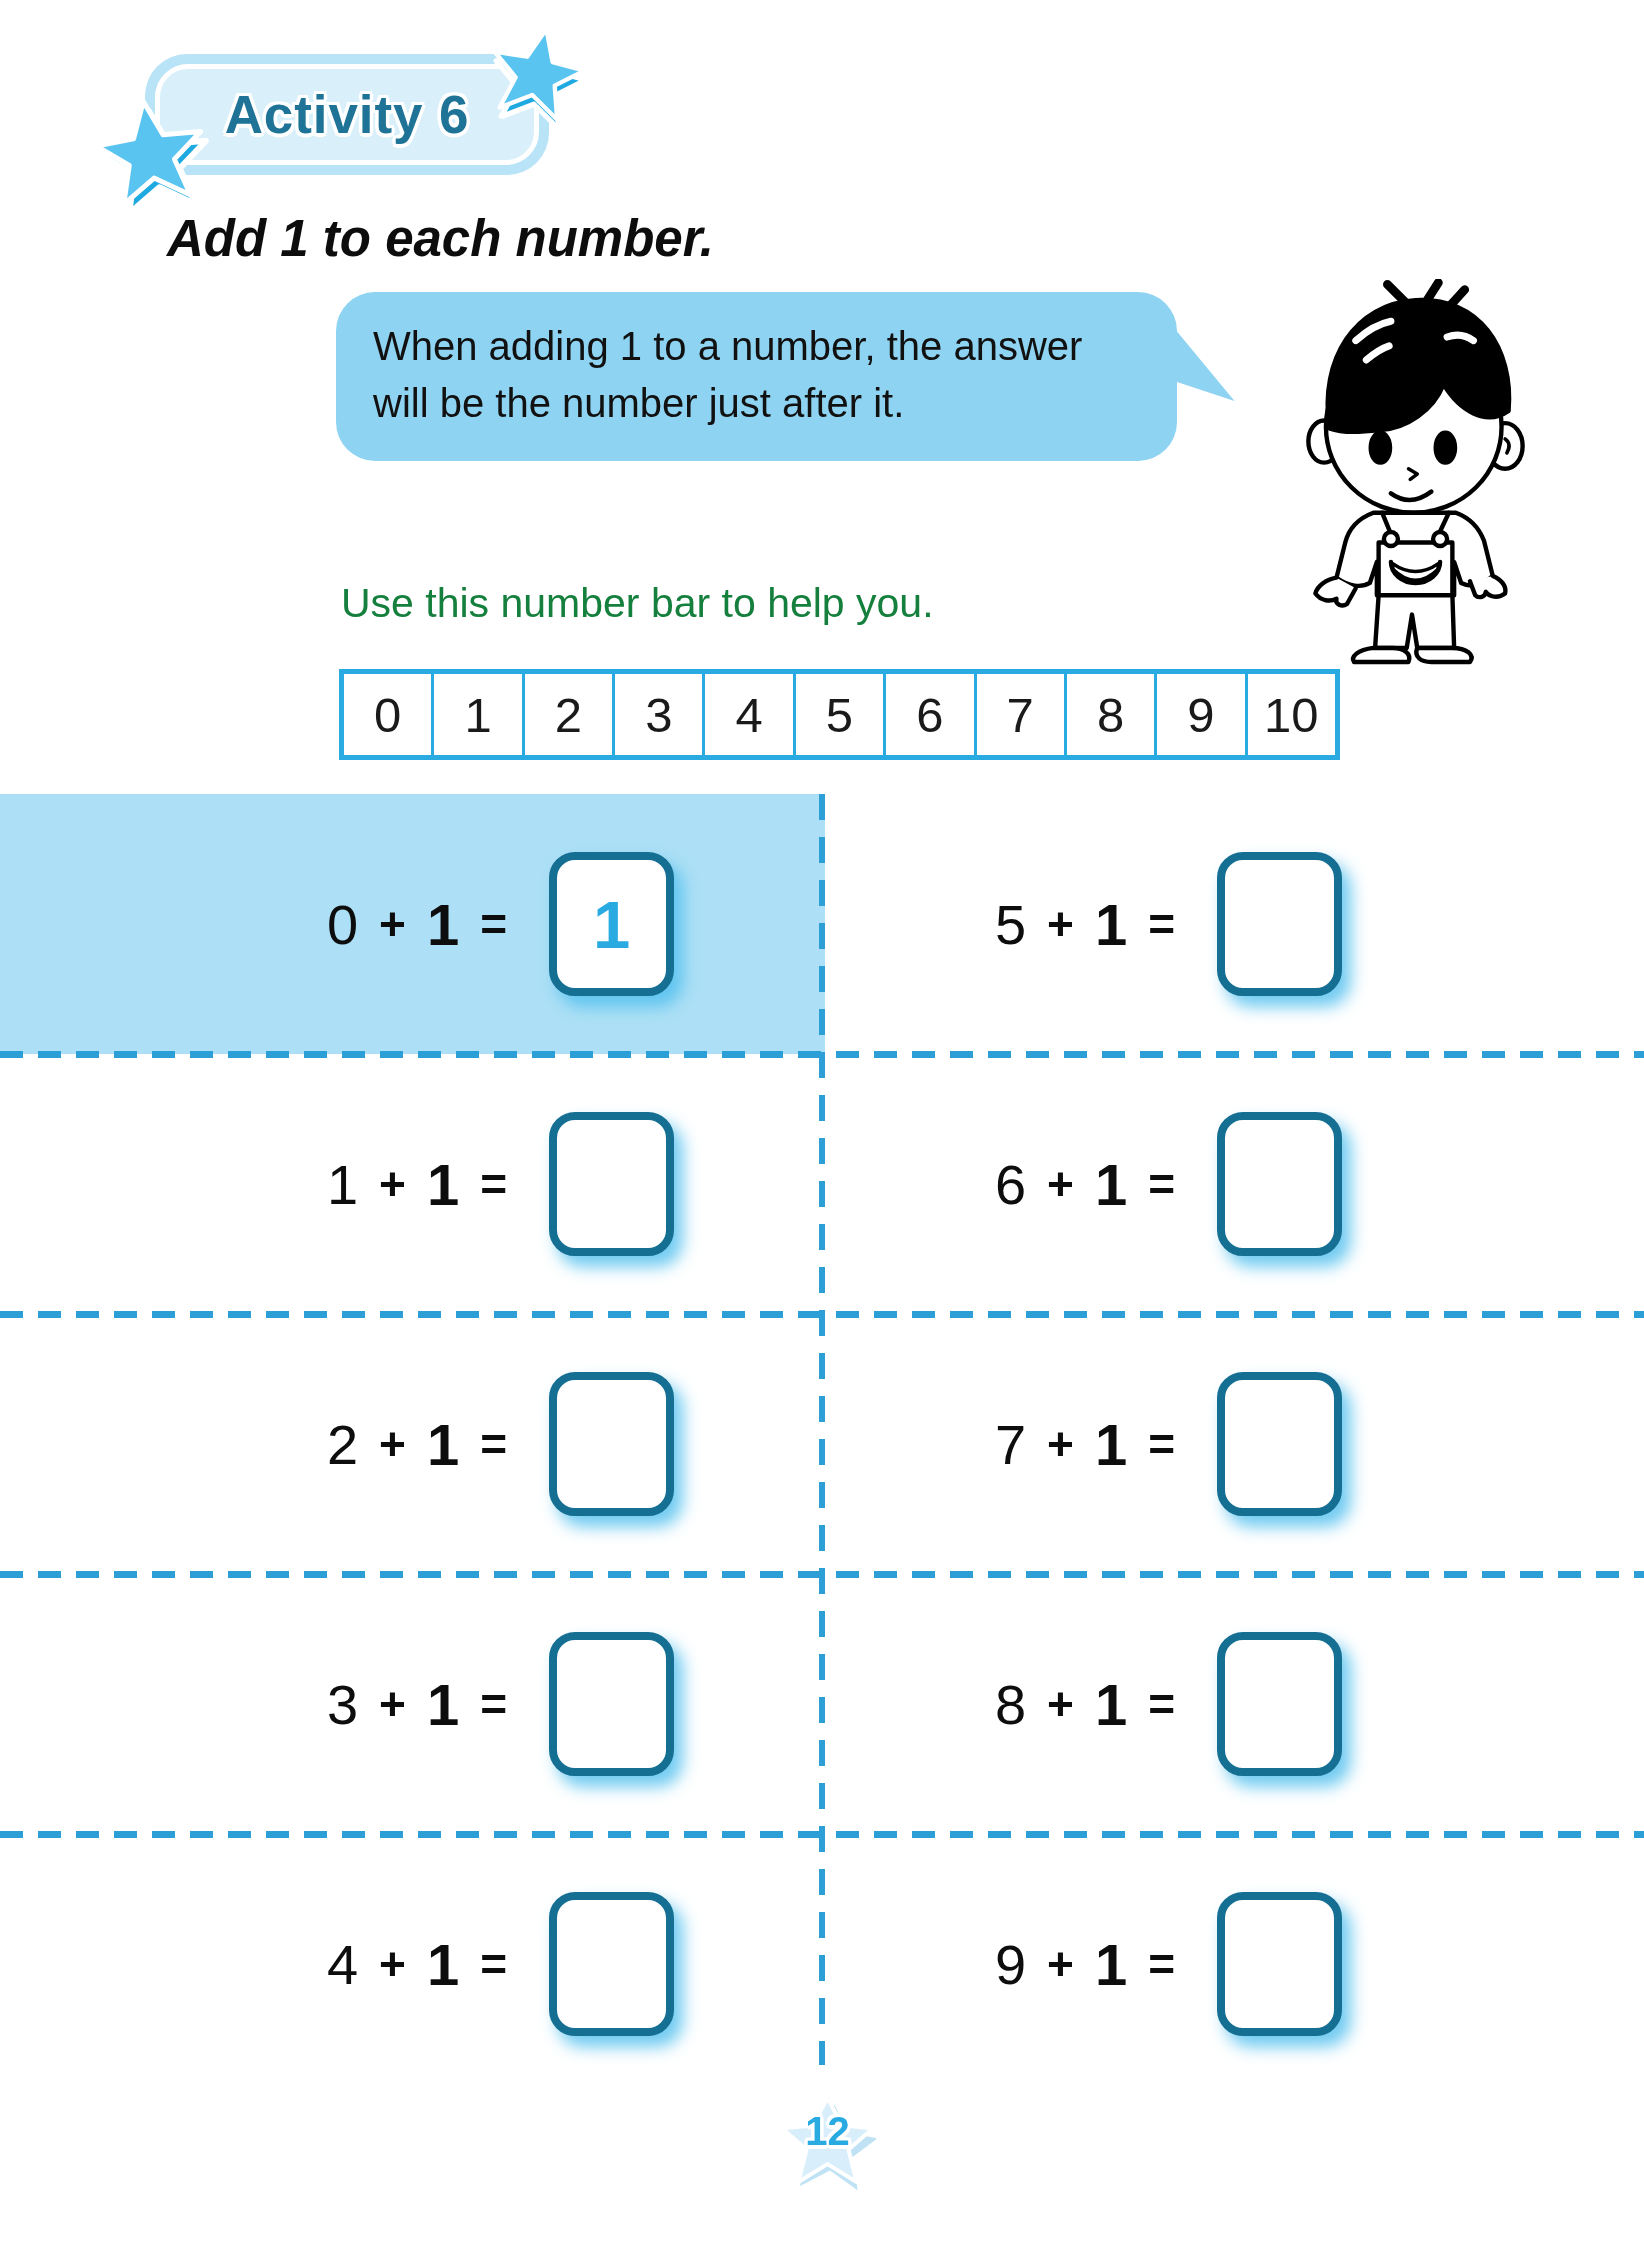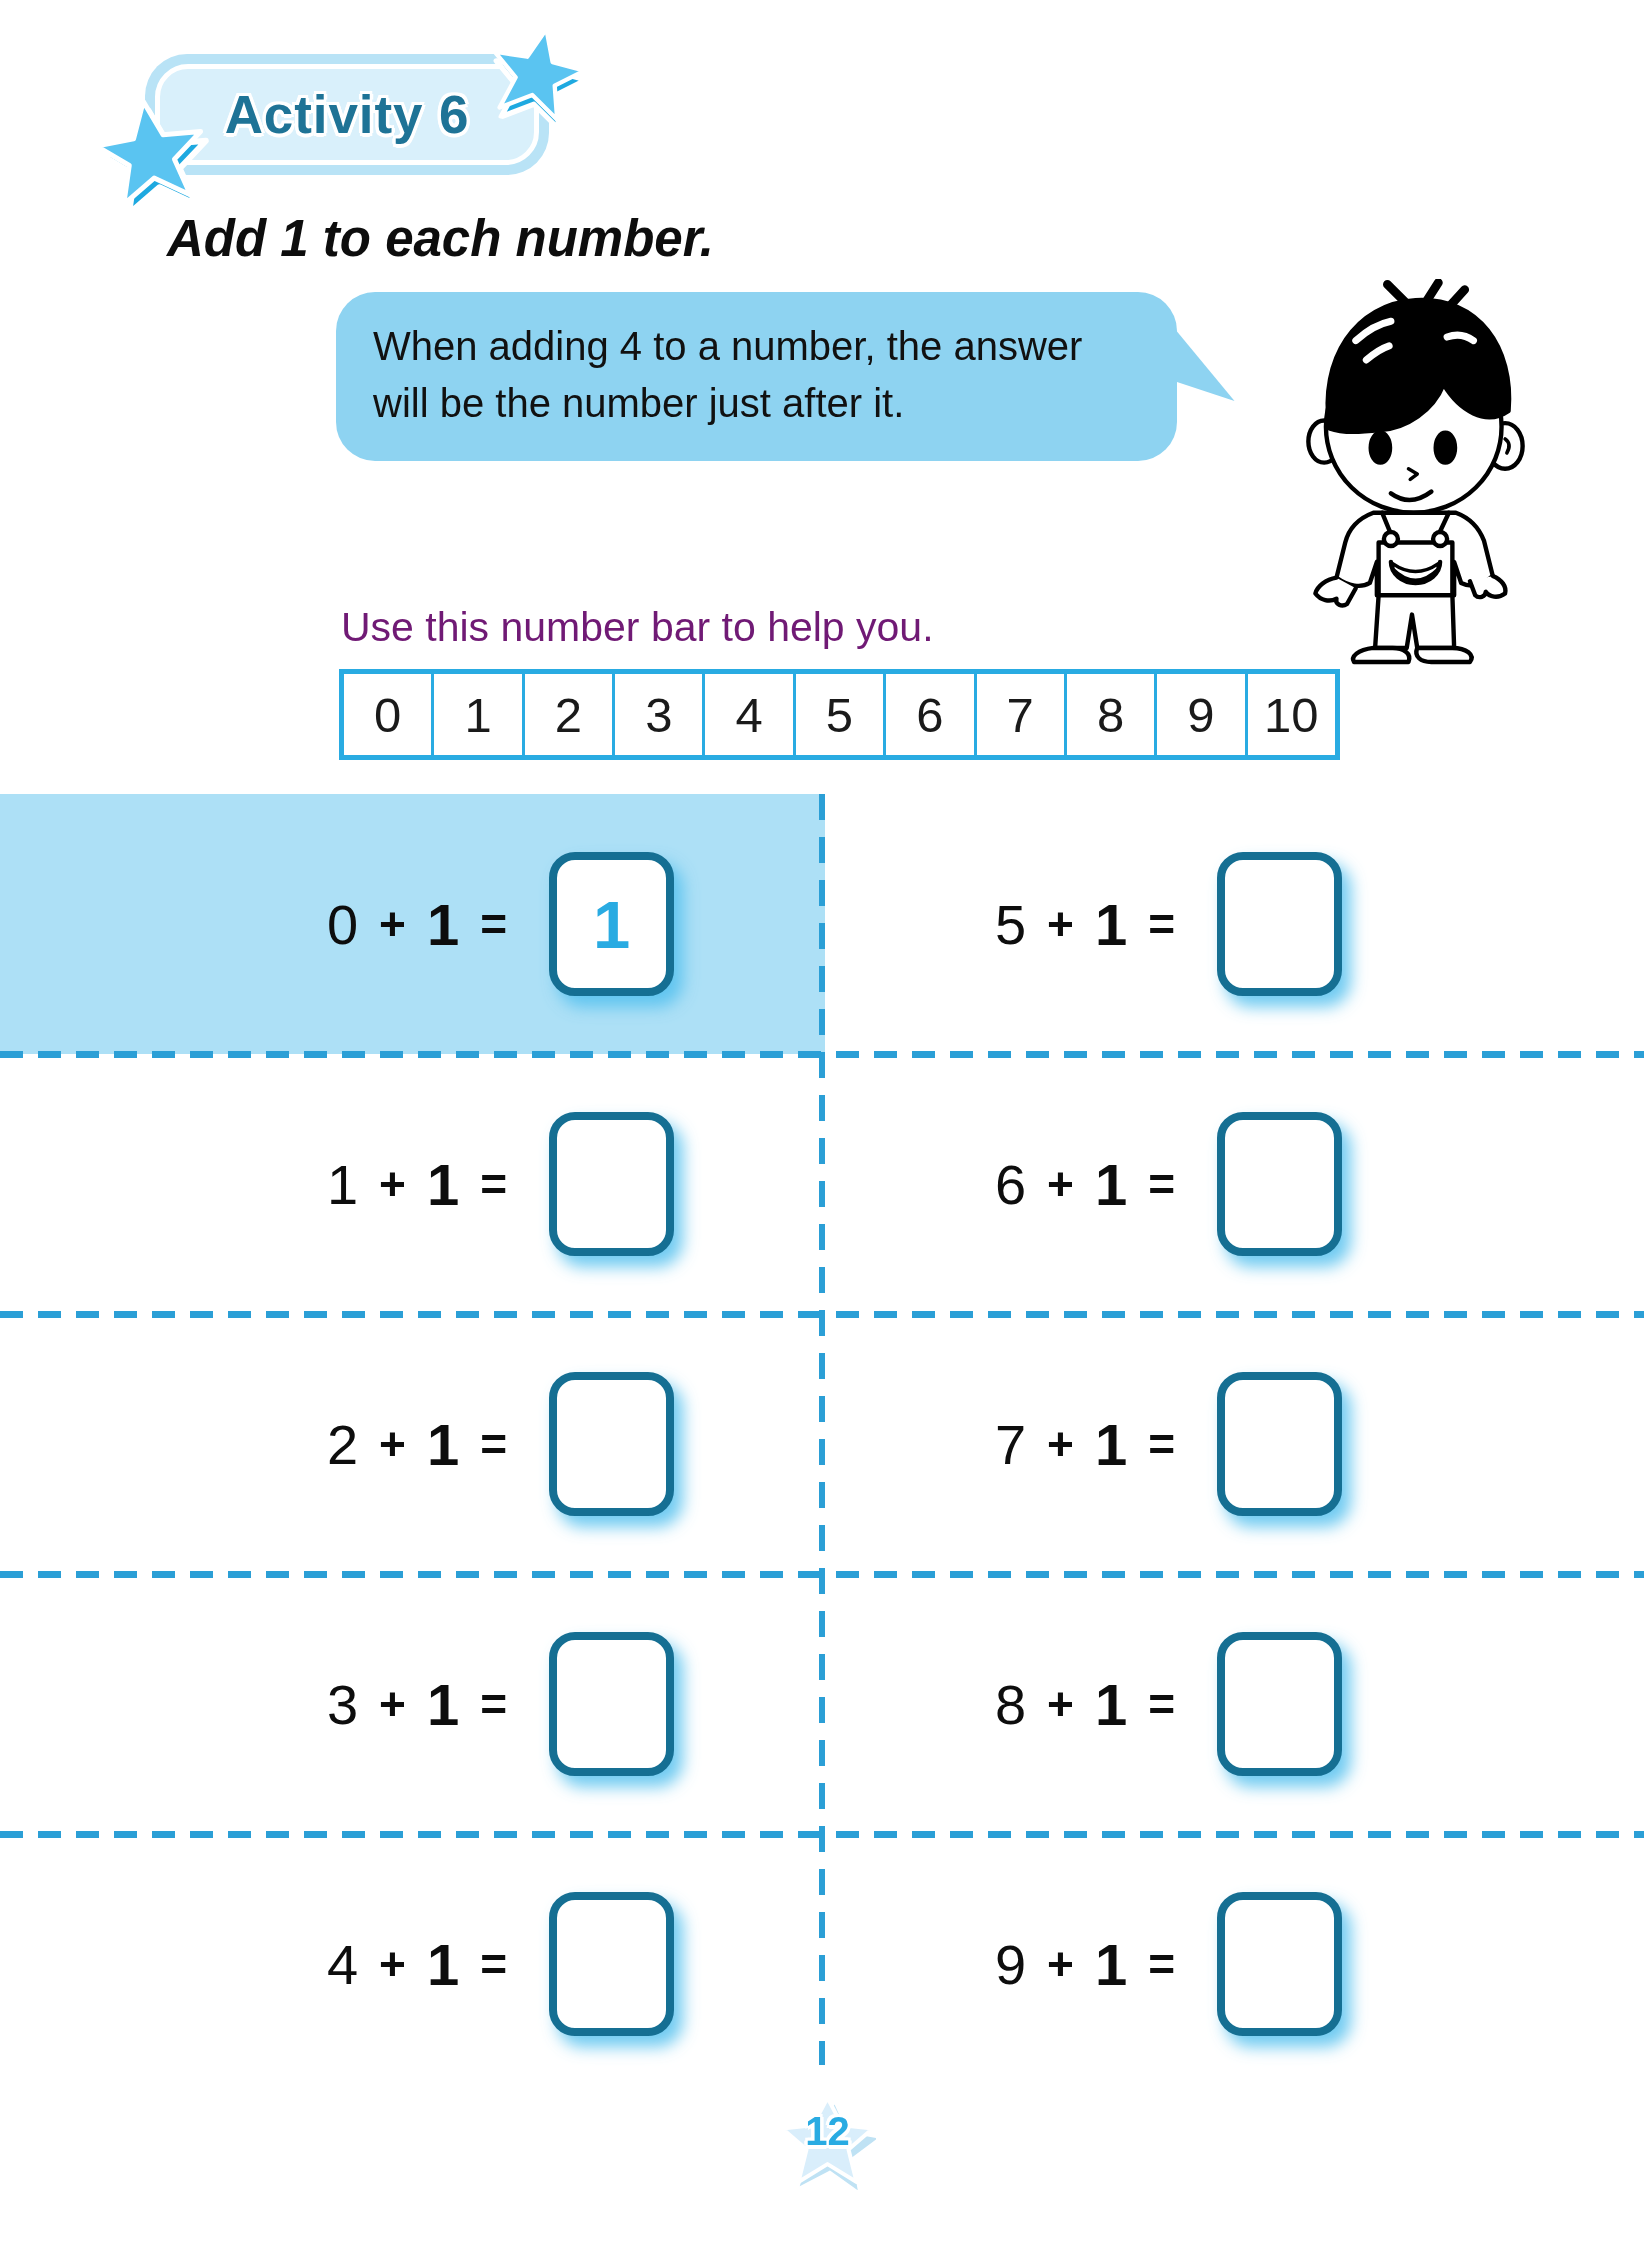--- a/index.html
+++ b/index.html
@@ -24,21 +24,21 @@
   
   .bubble { position:absolute; left:336px; top:292px; width:841px; height:169px;
     background:#8ed3f1; border-radius:39px; padding:26px 37px;
     font-size:40px; color:#111; line-height:1.42; }
   .bubble-tail { position:absolute; left:100%; top:32px; width:61px; height:88px; }
 
   
   .boy { position:absolute; left:1275px; top:279px; width:281px; height:391px; }
 
   
-  .bar-caption { position:absolute; left:341px; top:604px; font-size:41px; color:#701a75; }
+  .bar-caption { position:absolute; left:341px; top:580px; font-size:41px; color:#15803d; }
   .number-bar { position:absolute; left:339px; top:669px; width:1001px; height:91px;
     display:flex; border:5.3px solid #29abe2; background:#ffffff; }
   .number-bar .cell { flex:1; display:flex; align-items:center; justify-content:center;
     font-size:49px; color:#1a1a1a; border-left:3.5px solid #29abe2; }
   .number-bar .cell:first-child { border-left:none; }
 
   
   .problems { position:absolute; left:0; top:794px; width:1644px; height:1299px; }
   .prow { position:relative; display:flex; height:260px; }
   .pcell { display:flex; align-items:center; justify-content:center; }
@@ -83,21 +83,21 @@
     </svg>
     <svg class="star star-right" viewBox="0 0 120 120">
       <polygon points="60,8 75,44 113,46 83,70 94,108 60,86 26,108 37,70 7,46 45,44" fill="#1ea9e0" stroke="#ffffff" stroke-width="6" stroke-linejoin="round" transform="translate(4,10)"></polygon>
       <polygon points="60,8 75,44 113,46 83,70 94,108 60,86 26,108 37,70 7,46 45,44" fill="#5ac4f1" stroke="#ffffff" stroke-width="5" stroke-linejoin="round"></polygon>
     </svg>
   </div>
 
   <div class="heading">Add 1 to each number.</div>
 
   <div class="bubble">
-    <div>When adding 4 to a number, the answer</div>
+    <div>When adding 1 to a number, the answer</div>
     <div>will be the number just after it.</div>
     <svg class="bubble-tail" viewBox="0 0 70 100">
       <polygon points="0,8 66,88 0,66" fill="#8ed3f1"></polygon>
     </svg>
   </div>
 
   <svg class="boy" viewBox="0 0 320 445">
     <g stroke="#000" stroke-width="5" fill="#ffffff" stroke-linecap="round" stroke-linejoin="round">
 
       <ellipse cx="56" cy="185" rx="18" ry="24"></ellipse>

